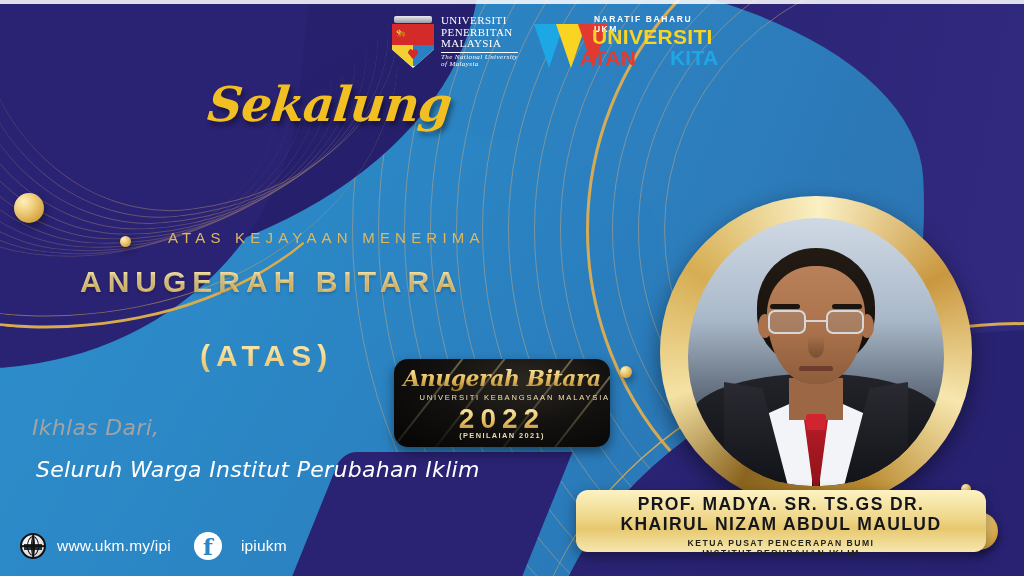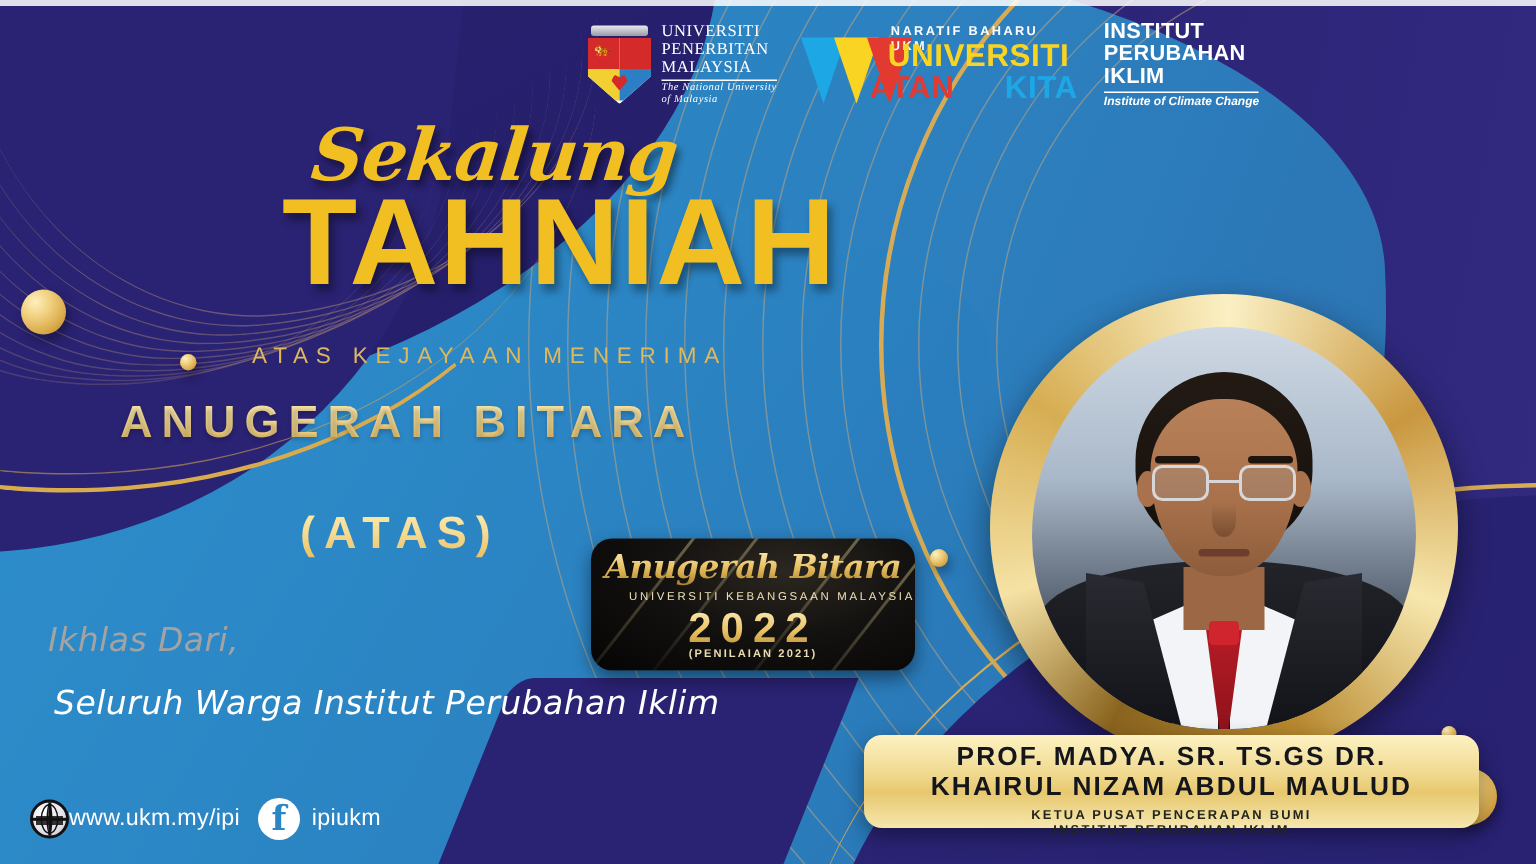--- a/index.html
+++ b/index.html
@@ -182,21 +182,21 @@
     font-family:"DejaVu Sans", sans-serif; font-style:italic;
     font-size:22px; color:#a3a3a3; letter-spacing:.3px;
   }
   .ikhlas2 {
     position:absolute; left:36px; top:457px;
     font-family:"DejaVu Sans", sans-serif; font-style:italic;
     font-size:22px; color:#ffffff; letter-spacing:.3px;
   }
 
   
-  .footer { position:absolute; left:20px; top:532px; display:flex; align-items:center; }
+  .footer { position:absolute; left:20px; top:532px; display:flex; align-items:center; gap:11px; }
   .globe { width:26px; height:26px; border-radius:50%; border:2px solid #111; position:relative;
      background:radial-gradient(circle at 35% 30%,#fff 0%,#dcdce3 70%,#b9b9c4 100%); }
   .globe:before, .globe:after { content:""; position:absolute; }
   .globe:before { left:50%; top:0; width:1.6px; height:100%; background:#111; transform:translateX(-50%); }
   .globe:after { left:0; top:50%; width:100%; height:1.6px; background:#111; transform:translateY(-50%); }
   .globe .m1,.globe .m2 { position:absolute; top:1px; bottom:1px; left:5px; right:5px;
      border:1.4px solid #111; border-radius:50%/50%; }
   .globe .m2 { left:9px; right:9px; }
   .globe .band { position:absolute; left:2px; right:2px; top:9px; height:6px;
      background:#111; opacity:.85; }
@@ -391,31 +391,24 @@
         <i class="v-blue"></i>
           <i class="v-yellow"></i>
           <i class="v-red"></i>
       </div>
       <div class="naratif-top">NARATIF BAHARU UKM</div>
       <div class="naratif-1">UNIVERSITI</div>
       <div class="naratif-2">ATAN</div>
       <div class="naratif-3">KITA</div>
     </div>
 
-    <div class="logo-ipi">
-      <span class="l">INSTITUT</span>
-      <span class="l">PERUBAHAN</span>
-      <span class="l">IKLIM</span>
-      <div class="ipi-sub">Institute of Climate Change</div>
-    </div>
 
   </div>
 
   <div class="sekalung">Sekalung</div>
-  <div class="tahniah">TAHNIAH</div>
   <div class="atas">ATAS KEJAYAAN MENERIMA</div>
   <div class="award-l1">ANUGERAH BITARA</div>
   <div class="award-l3">(ATAS)</div>
 
   <div class="ikhlas">Ikhlas Dari,</div>
   <div class="ikhlas2">Seluruh Warga Institut Perubahan Iklim</div>
 
   <div class="plaque">
     <div class="streak" style="left:40px;  top:-60px;"></div>
     <div class="streak" style="left:90px;  top:-70px;"></div>

